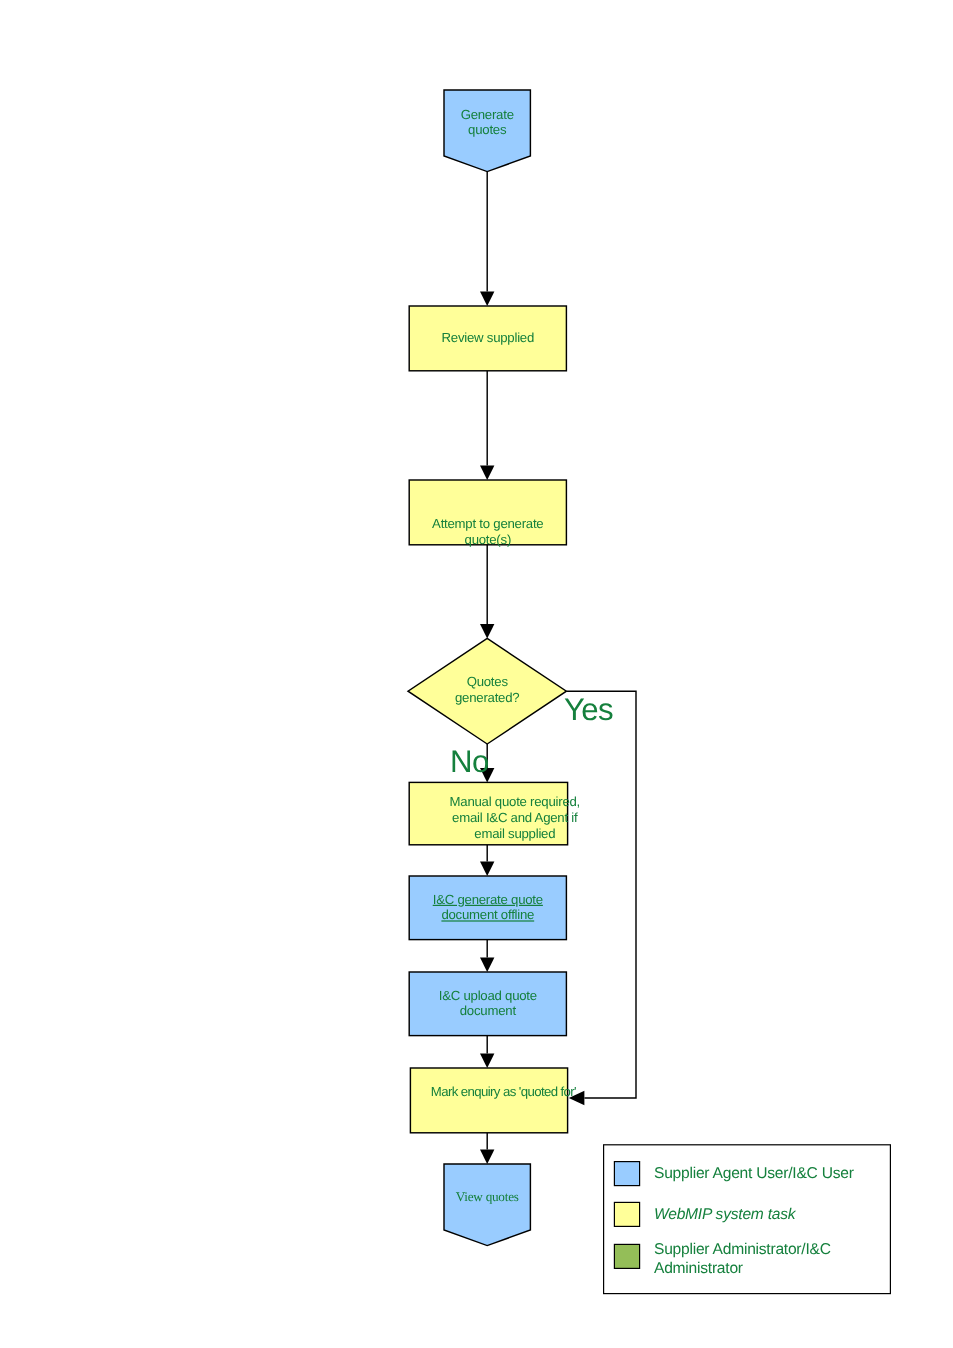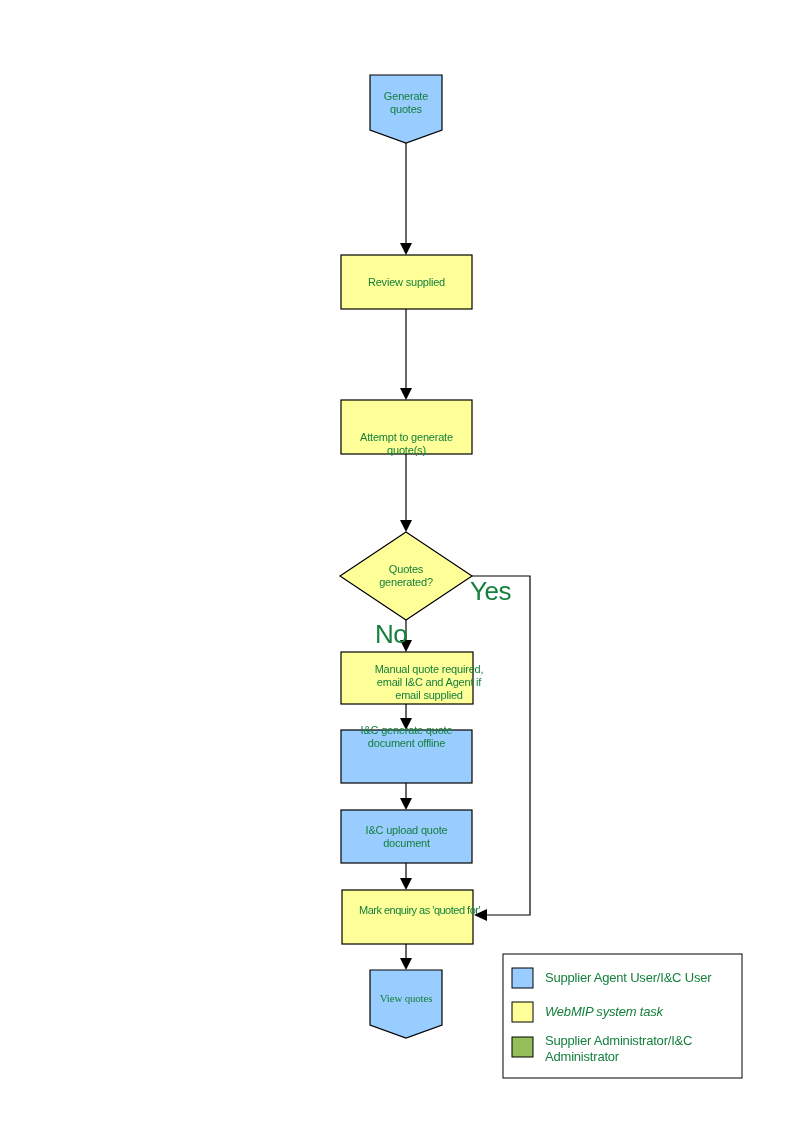--- a/index.html
+++ b/index.html
@@ -110,21 +110,21 @@
   <div class="lbl" style="left:372px; top:77px; width:68px; height:52px;">Generate quotes</div>
 
   <div class="lbl" style="left:343px; top:255px; width:127px; height:54px;">Review supplied</div>
 
   <div class="lbl" style="left:351px; top:418px; width:111px; height:52px;">Attempt to generate quote(s)</div>
 
   <div class="lbl" style="left:366px; top:550px; width:80px; height:52px;">Quotes generated?</div>
 
   <div class="lbl" style="left:346px; top:652px; width:122px; height:60px;margin-left:22px;">Manual quote required, email I&amp;C and Agent if email supplied</div>
 
-  <div class="lbl" style="left:351px; top:710px; width:111px; height:53px;">I&amp;C generate quote document offline</div>
+  <div class="lbl" style="left:351px; top:730px; width:111px; height:53px;text-decoration:underline;">I&amp;C generate quote document offline</div>
 
   <div class="lbl" style="left:351px; top:810px; width:111px; height:53px;">I&amp;C upload quote document</div>
 
   <div class="lbl nowrap" style="left:350px; top:890px; width:139px; height:40px; letter-spacing:-0.5px;">Mark enquiry as 'quoted for'</div>
 
   <div class="lbl" style="left:368px; top:972px; width:76px; height:52px;font-family:Liberation Serif, serif;">View quotes</div>
 
   <div class="branch" style="left:470px; top:578px;">Yes</div>
   <div class="branch" style="left:375px; top:621px;">No</div>
 

